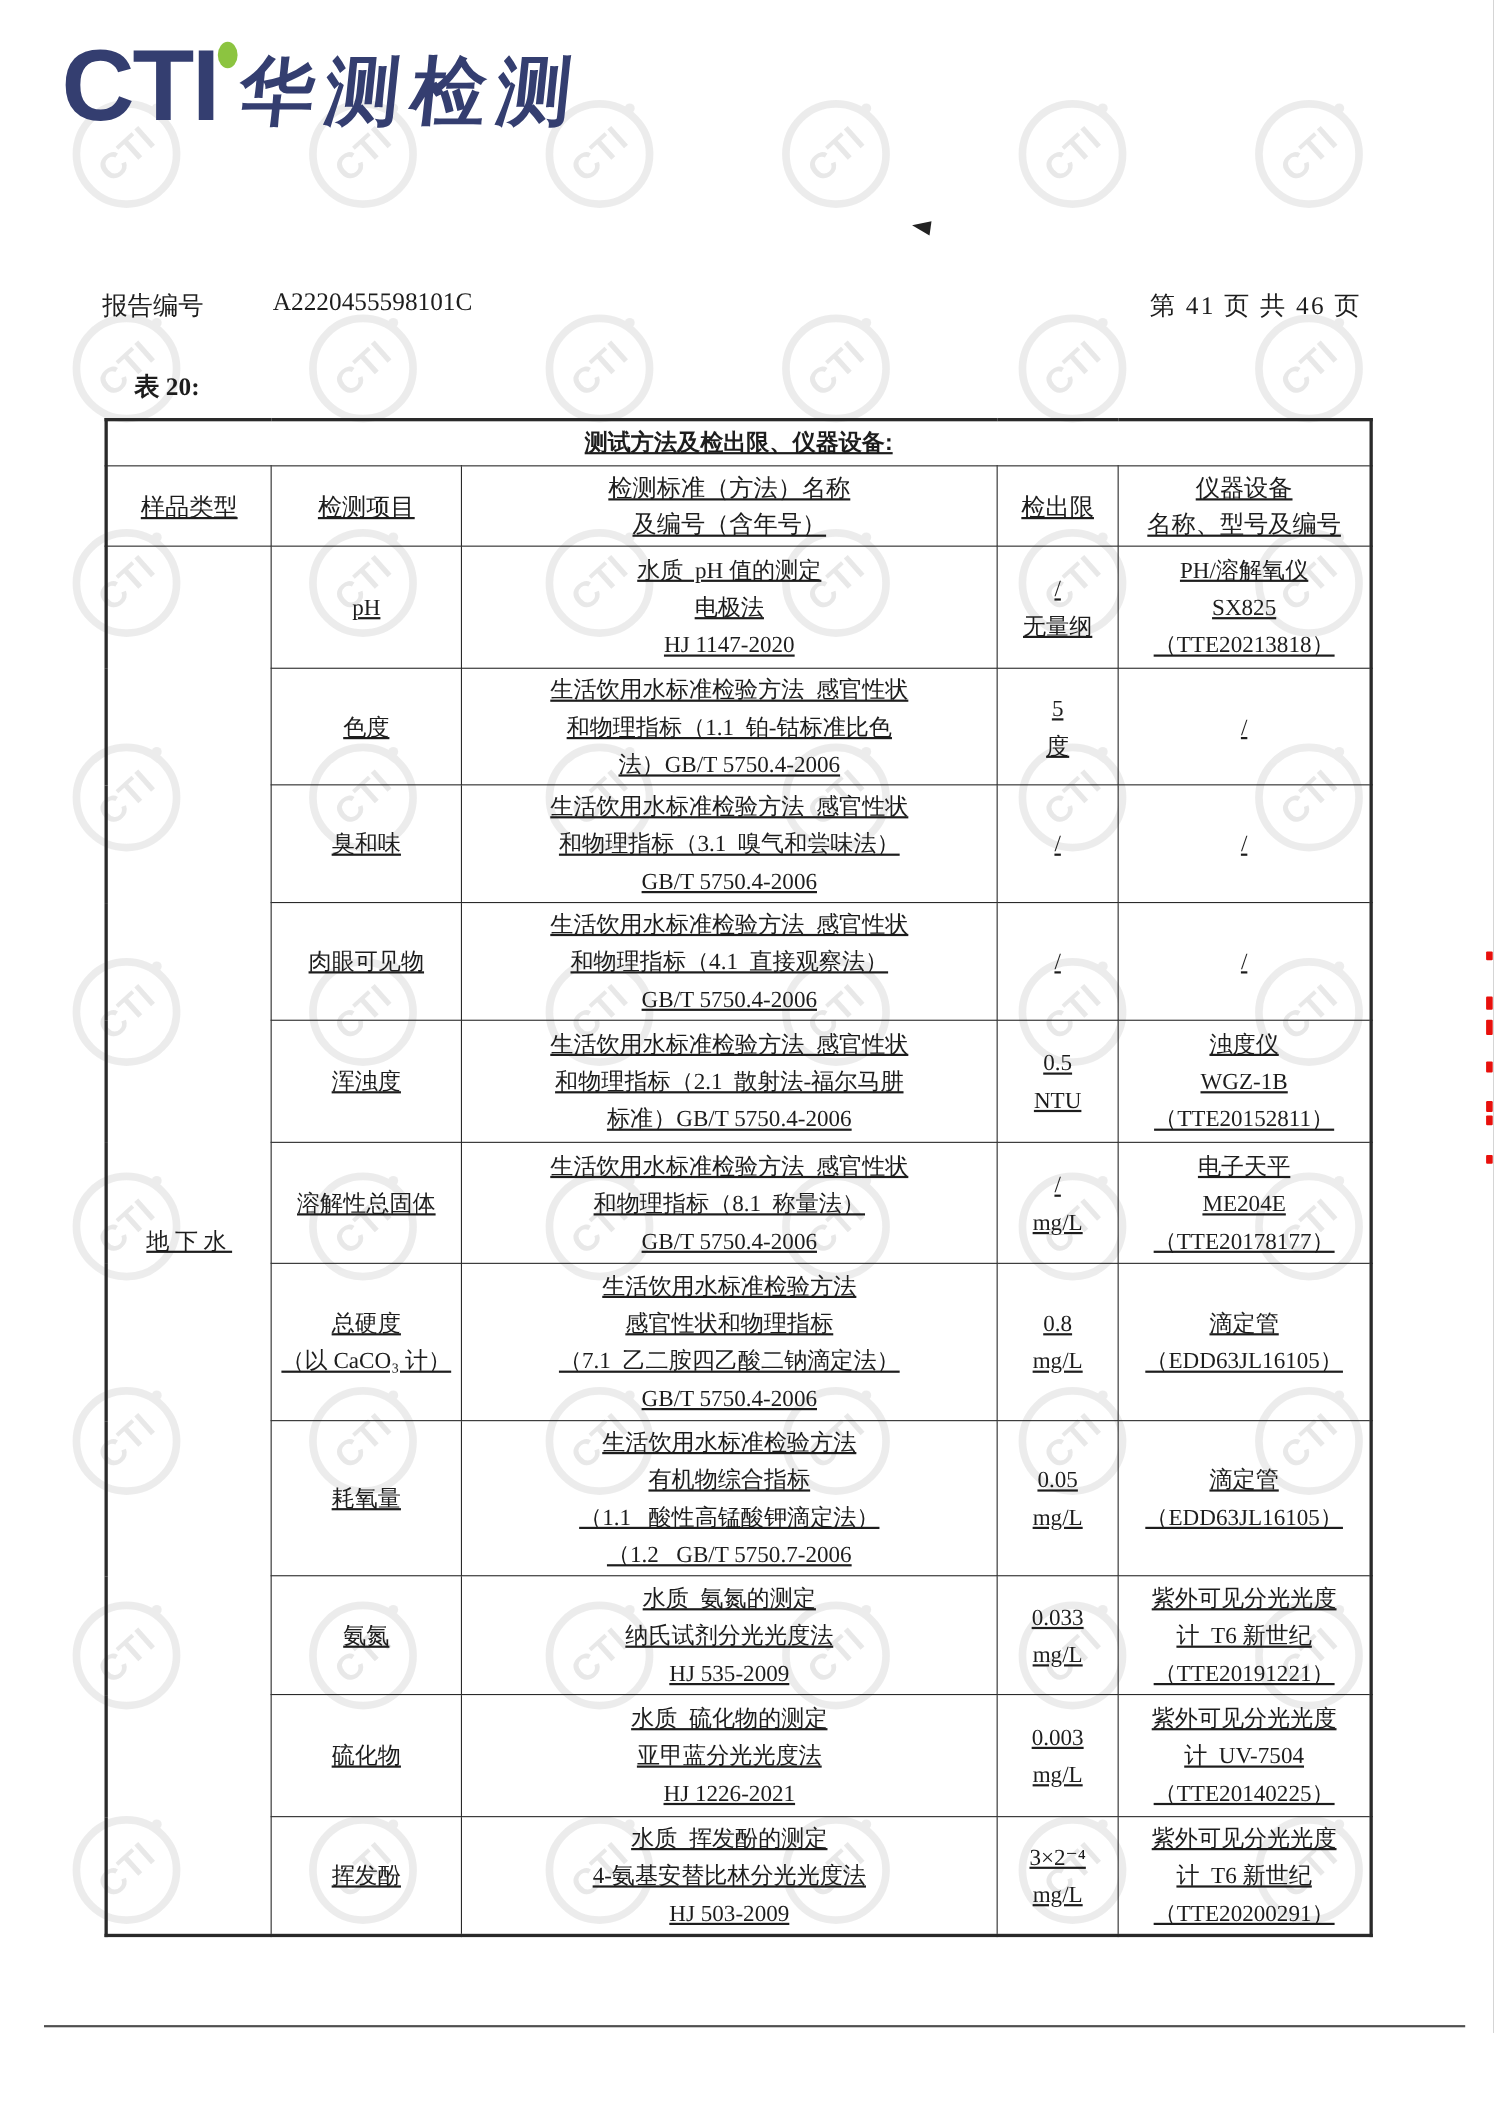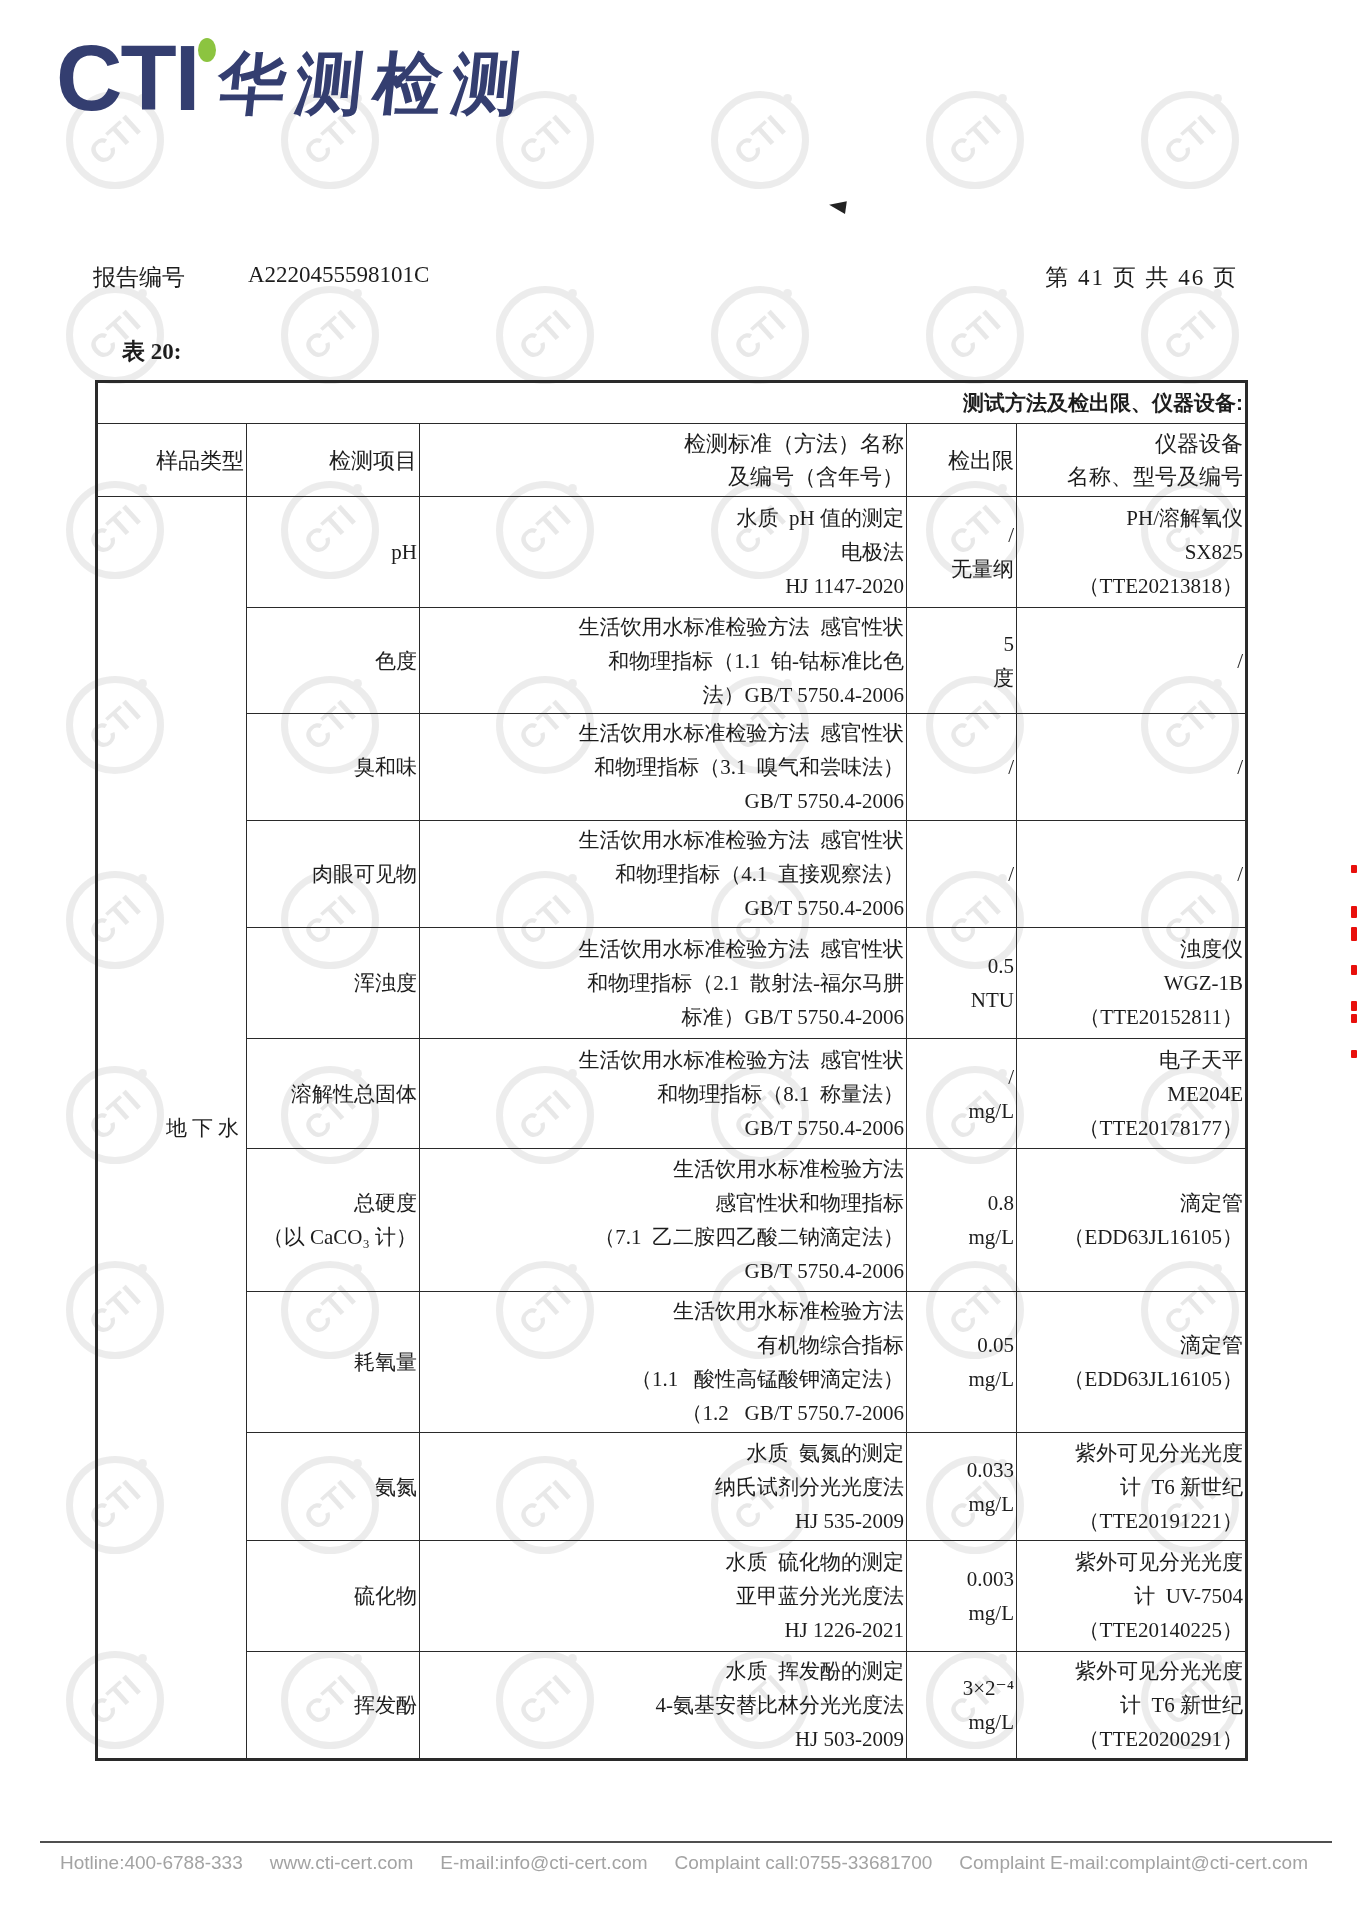--- a/index.html
+++ b/index.html
@@ -61,24 +61,25 @@
     position:absolute;left:122px;top:336px;
     font-size:23px;font-weight:bold;
   }
   table.rpt{
     position:absolute;left:95px;top:380px;width:1150px;
     border-collapse:collapse;table-layout:fixed;
     background:transparent;
   }
   table.rpt td{
     border:1.5px solid #2a2a2a;
-    text-align:right;vertical-align:middle;
+    text-align:center;vertical-align:middle;
     font-size:21px;line-height:34px;
     white-space:pre-wrap;
     padding:0 2px;
+    text-decoration:underline;
   }
   table.rpt{border:3px solid #2a2a2a;}
   td.sub{
     text-align:left;font-family:"Liberation Sans",sans-serif;
     font-weight:bold;font-size:23px;height:40px;padding-left:10px;
   }
   tr.hdr td{height:72px;font-size:22px;line-height:33px;}
   td.sample{font-size:23px;letter-spacing:5px;}
   tr.r1 td{height:110px}
   tr.r2 td{height:105px}
@@ -493,22 +494,15 @@
 
     <div class="red-mark" style="top:865px;height:8px"></div>
     <div class="red-mark" style="top:906px;height:12px"></div>
     <div class="red-mark" style="top:927px;height:14px"></div>
     <div class="red-mark" style="top:965px;height:10px"></div>
     <div class="red-mark" style="top:1001px;height:10px"></div>
     <div class="red-mark" style="top:1014px;height:9px"></div>
     <div class="red-mark" style="top:1050px;height:8px"></div>
 
     <div class="foot-rule"></div>
-    <div class="footer">
-      <span>Hotline:400-6788-333</span>
-      <span>www.cti-cert.com</span>
-      <span>E-mail:info@cti-cert.com</span>
-      <span>Complaint call:0755-33681700</span>
-      <span>Complaint E-mail:complaint@cti-cert.com</span>
-    </div>
 
   </div>
 </div>
 
 </body></html>

